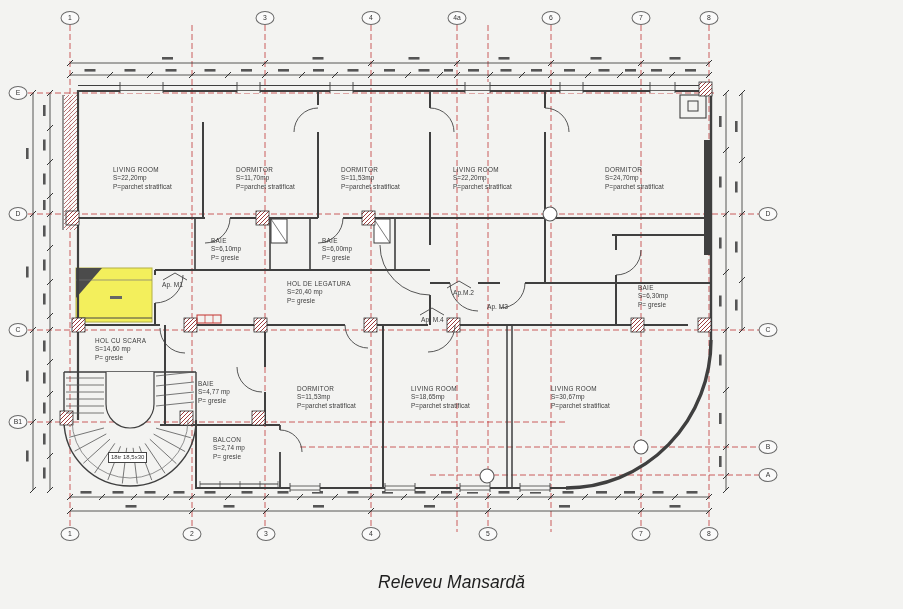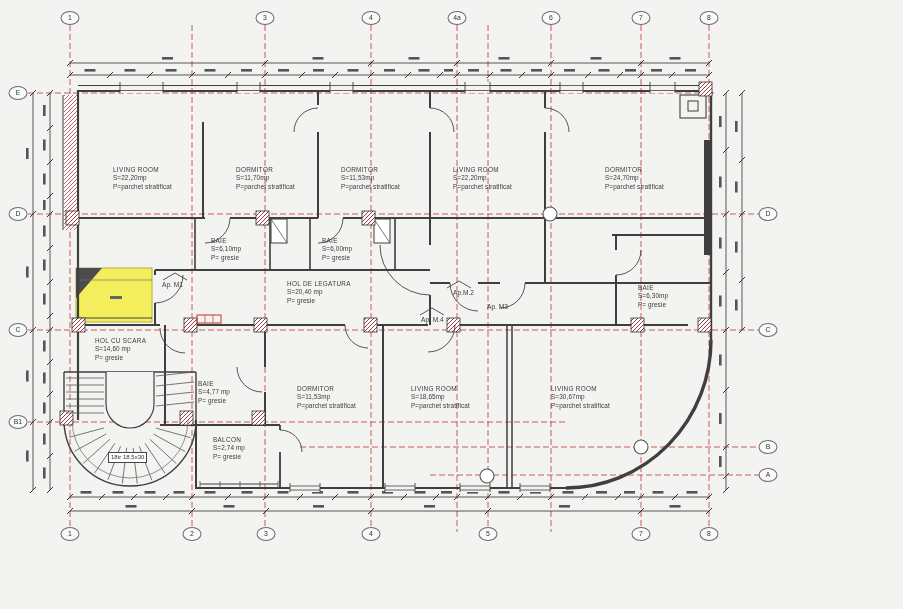--- a/index.html
+++ b/index.html
@@ -407,20 +407,21 @@
       <line x1="149.87462135223282" y1="439.27565118143184" x2="176.37411648854325" y2="463.64318609000765" stroke="#555" stroke-width="0.8"></line>
       <line x1="153.6147320927637" y1="434.0898597466511" x2="185.10104154978194" y2="451.54300607551926" stroke="#555" stroke-width="0.8"></line>
       <line x1="156.03057591432096" y1="428.17001517214385" x2="190.73801046674893" y2="437.73003540166894" stroke="#555" stroke-width="0.8"></line>
       <path d="M106,372 V404 A24,24 0 0 0 154,404 V372" fill="#f3f3f1" stroke="#3f3f3f" stroke-width="1.2"></path>
       <path d="M72,420 A58,58 0 0 0 188,420" fill="none" stroke="#777" stroke-width="0.8"></path>
     </g>
 </svg>
 
 <div id="labels">
   <div class="stair-tag">18tr 18,5x30</div>
+  <div class="title">Releveu Mansardă</div>
 <div class="room-label" style="left: 113px; top: 166px;">
       <div class="rn">LIVING ROOM</div>
       <div class="ra">S=22,20mp</div>
       <div class="rf">P=parchet stratificat</div>
     </div>
     <div class="room-label" style="left: 236px; top: 166px;">
       <div class="rn">DORMITOR</div>
       <div class="ra">S=11,70mp</div>
       <div class="rf">P=parchet stratificat</div>
     </div>

